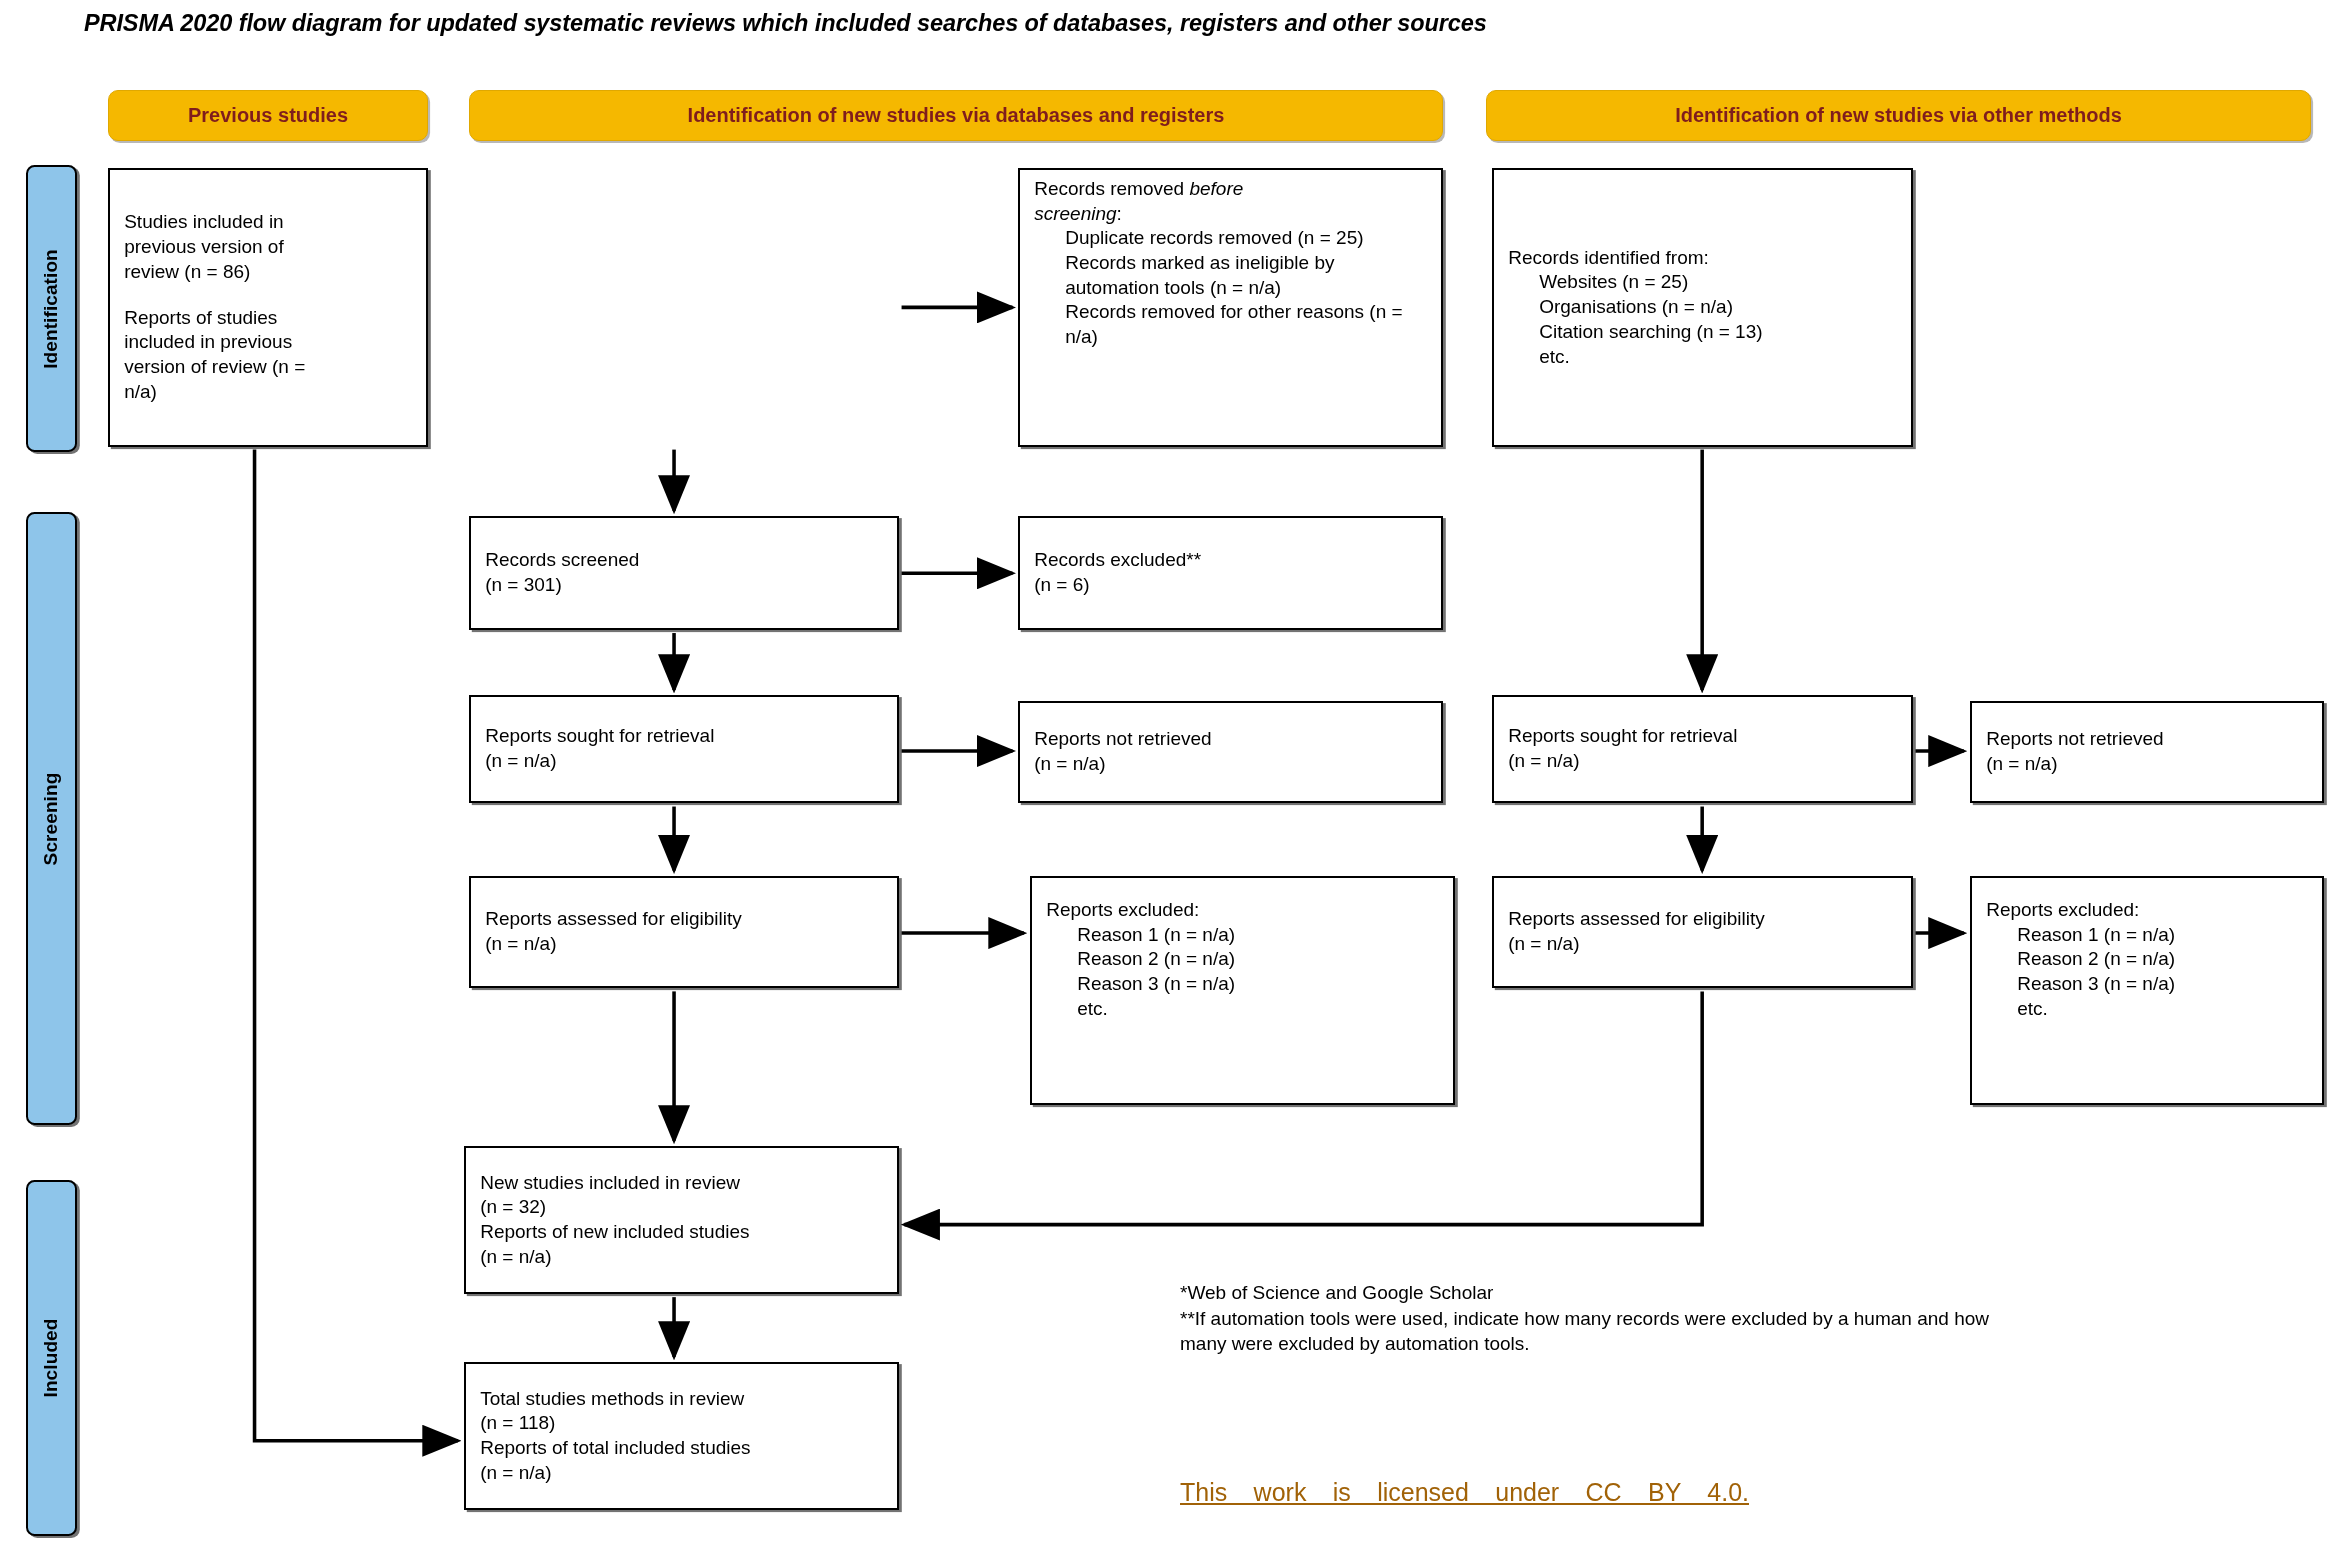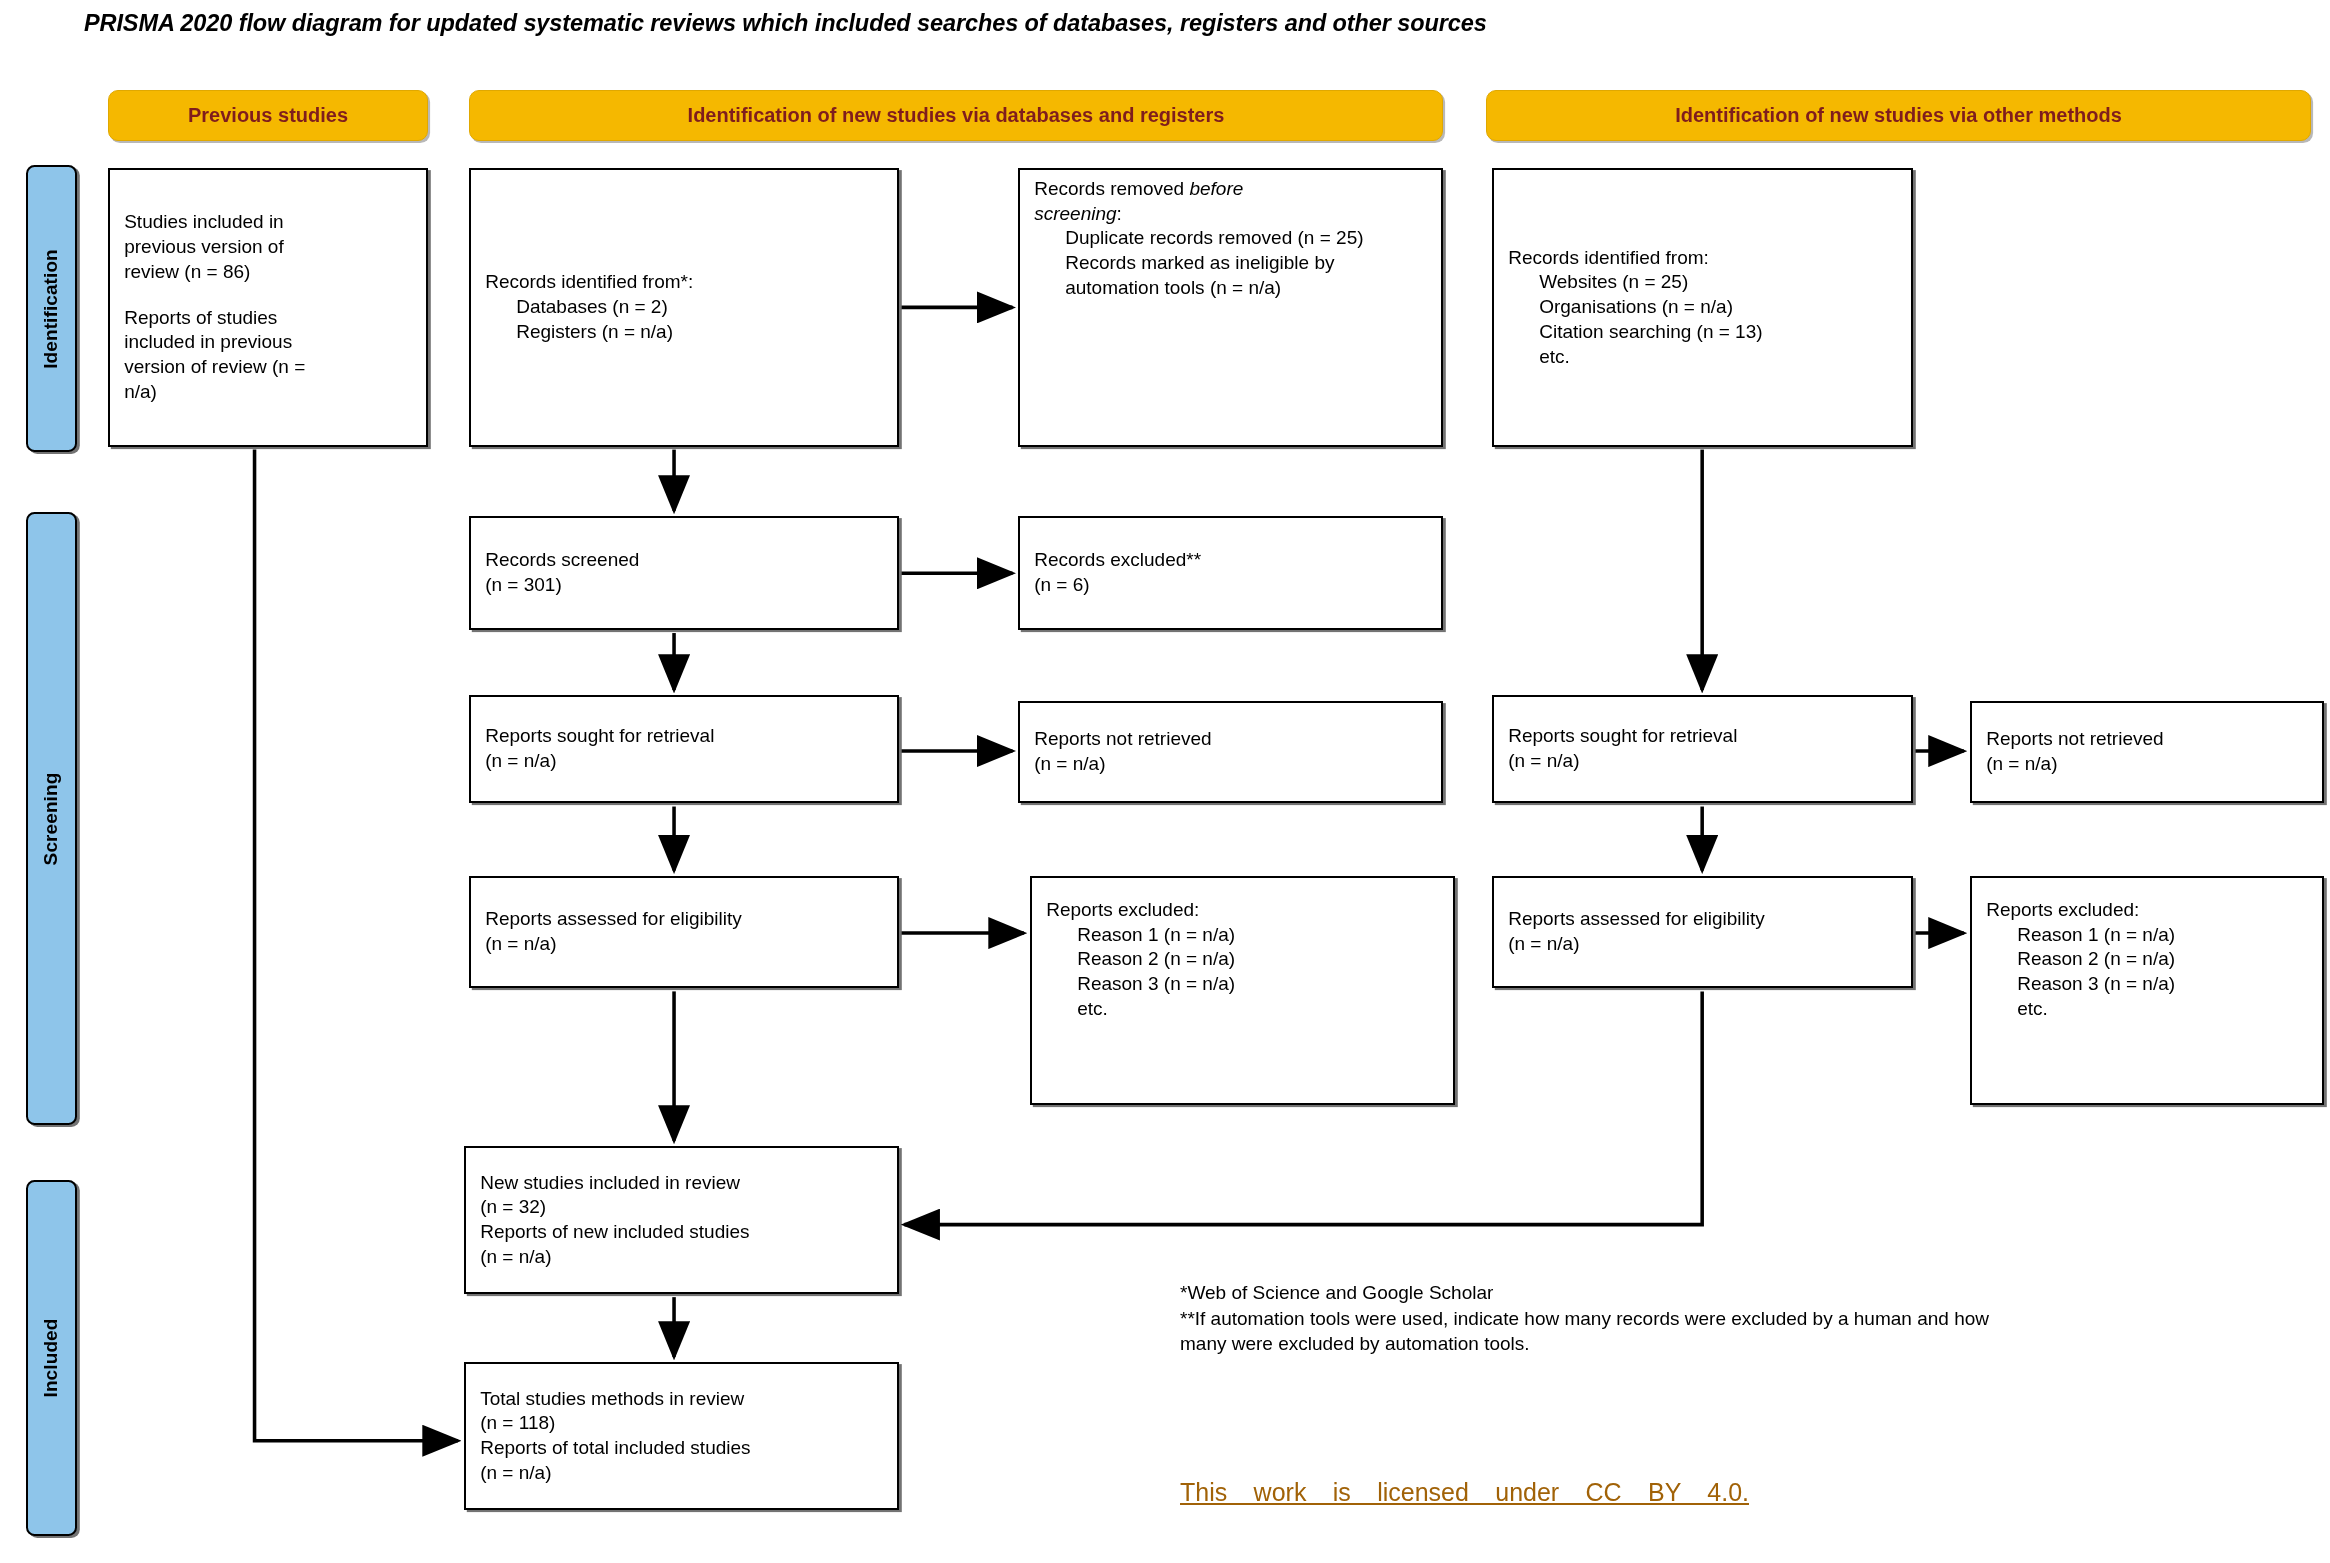--- a/index.html
+++ b/index.html
@@ -153,30 +153,26 @@
     <span class="ln">Studies included in</span>
     <span class="ln">previous version of</span>
     <span class="ln">review (n = 86)</span>
     <span class="gap"></span>
     <span class="ln">Reports of studies</span>
     <span class="ln">included in previous</span>
     <span class="ln">version of review (n =</span>
     <span class="ln">n/a)</span>
   </div>
 
-  <div class="box" style="left:469px; top:168px; width:430px; height:279px;">
-    <span class="ln">Records identified from*:</span>
-    <span class="ind">Databases (n = 2)</span>
-    <span class="ind">Registers (n = n/a)</span>
-  </div>
 
   <div class="box" style="left:1018px; top:168px; width:425px; height:279px; justify-content:flex-start; padding-top:7px;">
     <span class="ln" style="white-space:normal"><span>Records removed </span><span class="it">before</span><br><span class="it">screening</span><span>:</span></span>
     <span class="ind2">Duplicate records removed (n = 25)</span>
     <span class="ind2">Records marked as ineligible by automation tools (n = n/a)</span>
+    <span class="ind2">Records removed for other reasons (n = n/a)</span>
   </div>
 
   <div class="box" style="left:469px; top:516px; width:430px; height:114px;">
     <span class="ln">Records screened</span>
     <span class="ln">(n = 301)</span>
   </div>
 
   <div class="box" style="left:1018px; top:516px; width:425px; height:114px;">
     <span class="ln">Records excluded**</span>
     <span class="ln">(n = 6)</span>

